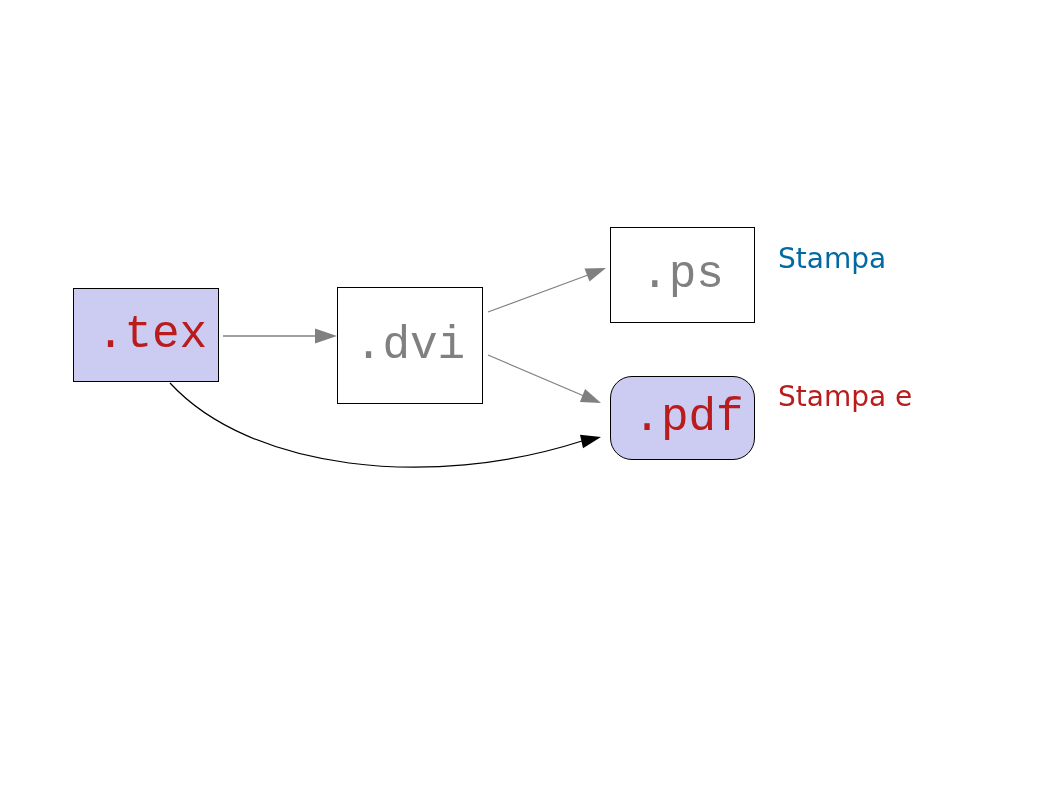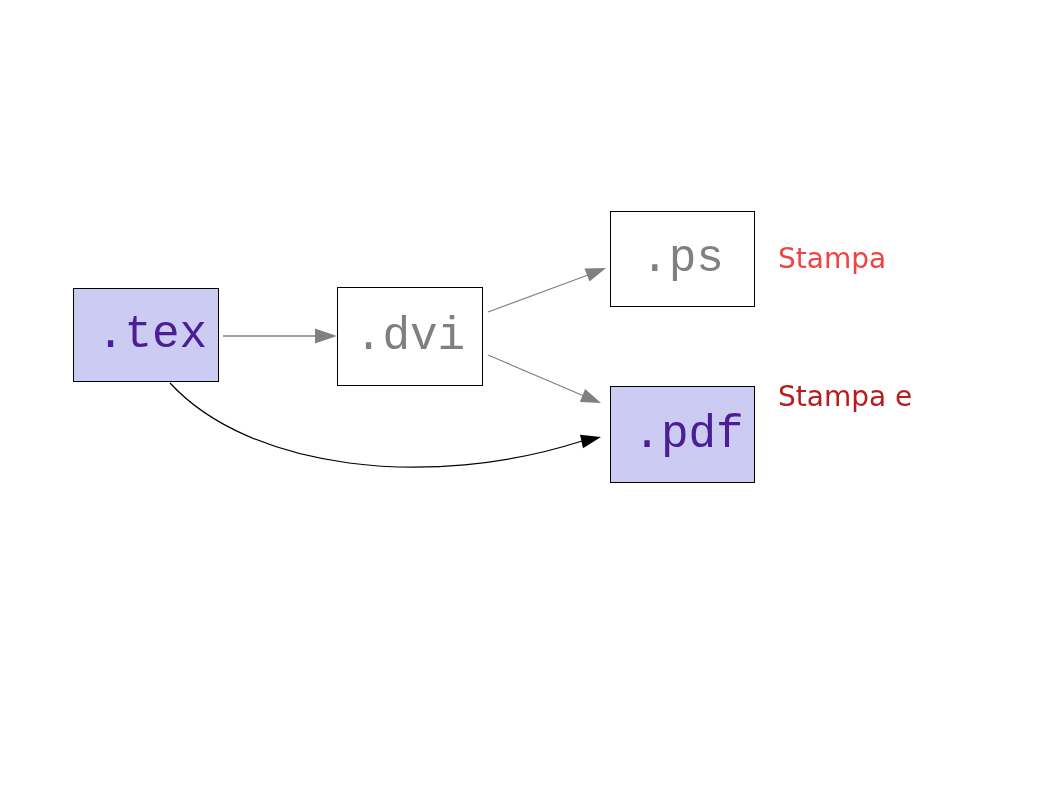--- a/index.html
+++ b/index.html
@@ -31,30 +31,30 @@
     box-sizing: border-box;
   }
   .node--accent { background: #ccccf2; }
   .node--plain  { background: #ffffff; }
   .node-label {
     font-family: "Liberation Mono", "DejaVu Sans Mono", monospace;
     font-size: 46px;
     line-height: 1;
     white-space: nowrap;
   }
-  .node-label--black { color: #4c1d95; margin-left: 12px; }
+  .node-label--black { color: #b91c1c; margin-left: 12px; }
   .node-label--gray  { color: #808080; }
   .annotation {
     position: absolute;
     font-size: 28px;
     line-height: 37px;
     color: #b91c1c;
     white-space: nowrap;
   }
-  .annotation--gray { color: #ef4444; }
+  .annotation--gray { color: #0369a1; }
   .annotation .line { display: block; }
 </style>
 </head>
 <body>
 
 <div class="canvas">
 
   <svg class="arrow-layer" viewBox="0 0 1058 794" xmlns="http://www.w3.org/2000/svg">
 
     <g>
@@ -75,29 +75,29 @@
     <g>
       <path d="M170,383 C250,470 430,490 582,441" fill="none" stroke="#000000" stroke-width="1.2"></path>
       <polygon points="601,437 583,448.3 580,434.7" fill="#000000"></polygon>
     </g>
   </svg>
 
   <div class="node node--accent" style="left:73px; top:288px; width:146px; height:94px;">
     <span class="node-label node-label--black">.tex</span>
   </div>
 
-  <div class="node node--plain" style="left:337px; top:287px; width:146px; height:99px;">
+  <div class="node node--plain" style="left:337px; top:287px; width:146px; height:117px;">
     <span class="node-label node-label--gray">.dvi</span>
   </div>
 
-  <div class="node node--plain" style="left:610px; top:211px; width:145px; height:96px;">
+  <div class="node node--plain" style="left:610px; top:227px; width:145px; height:96px;">
     <span class="node-label node-label--gray">.ps</span>
   </div>
 
-  <div class="node node--accent" style="left:610px; top:386px; width:145px; height:97px;">
+  <div class="node node--accent" style="left:610px; top:376px; width:145px; height:84px;border-radius:22px;">
     <span class="node-label node-label--black">.pdf</span>
   </div>
 
   <div class="annotation annotation--gray" style="left:778px; top:240px;">
     <span class="line">Stampa</span>
   </div>
 
   <div class="annotation" style="left:778px; top:378px;">
     <span class="line">Stampa e</span>
   </div>

